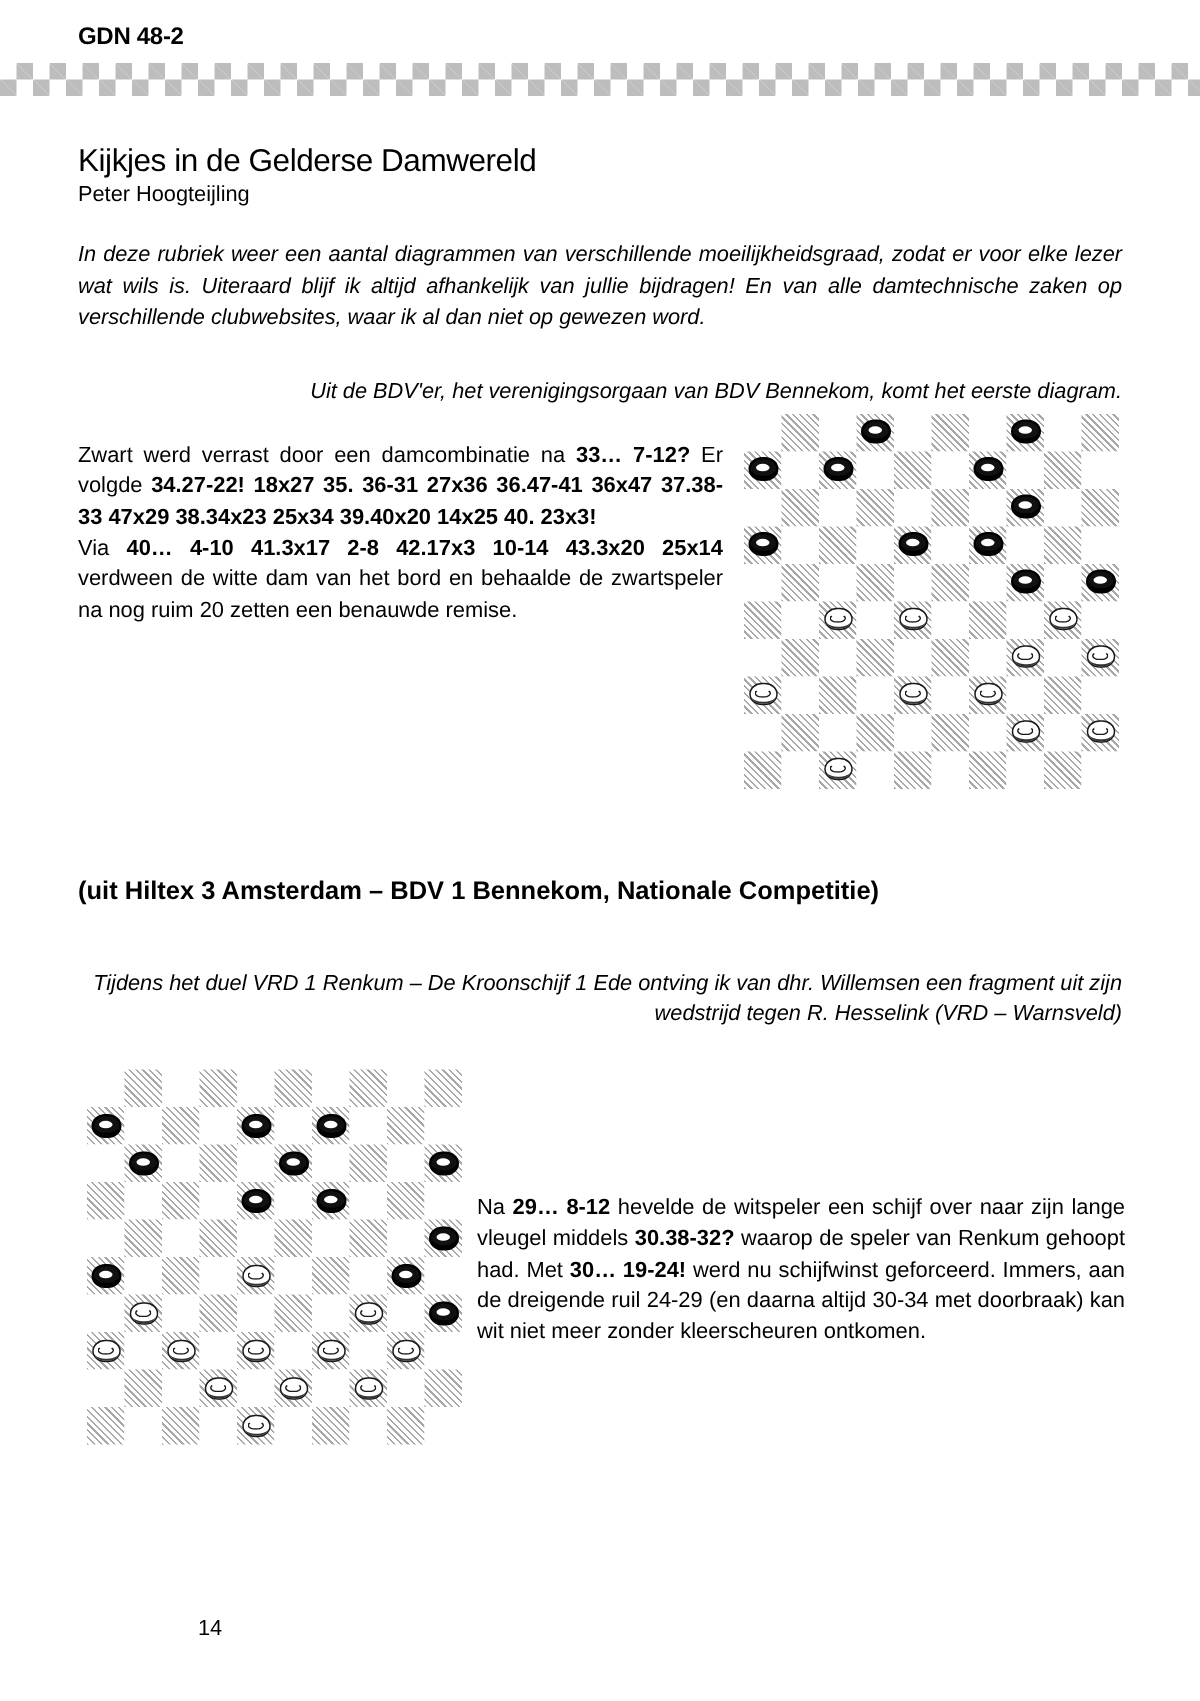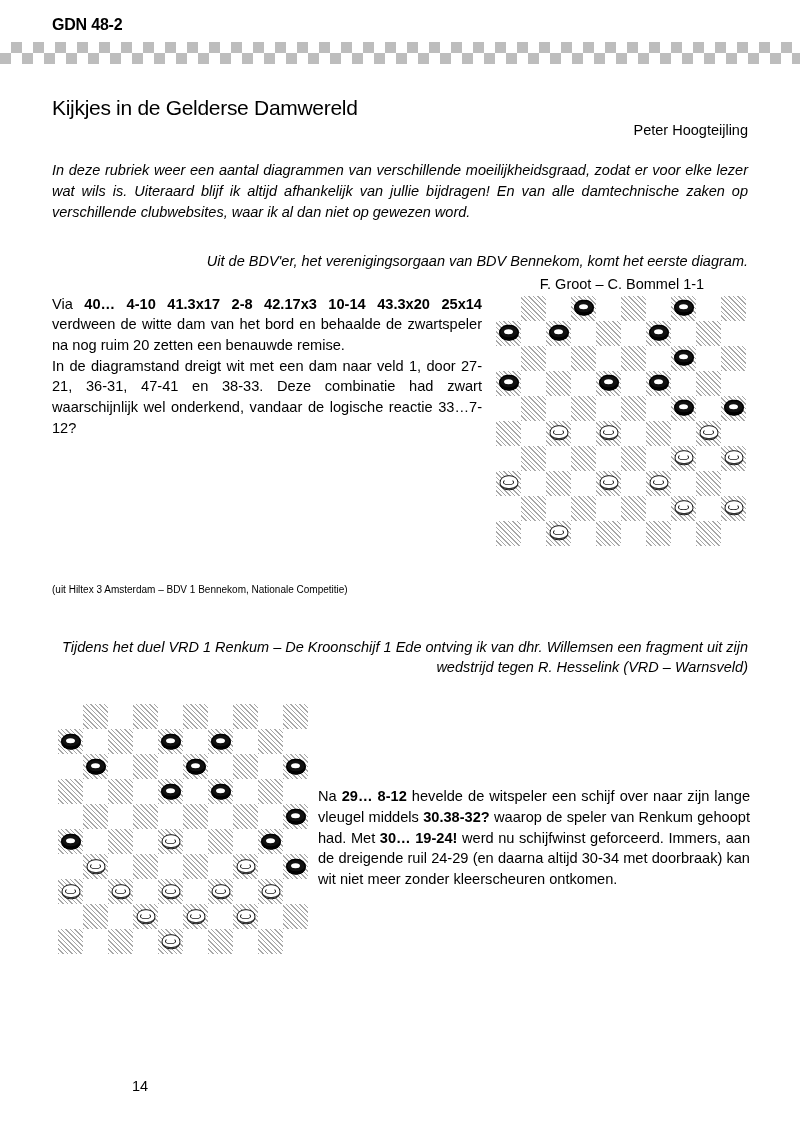--- a/index.html
+++ b/index.html
@@ -48,21 +48,20 @@
 
   h1.article-title {
     font-size: 21px;
     font-weight: normal;
     margin: 0 0 2px 0;
     letter-spacing: -0.3px;
   }
   .byline {
     font-size: 14.5px;
     margin: 0 0 22px 0;
-    text-align: right;
   }
 
   p.italic-intro {
     font-style: italic;
     font-size: 14.5px;
     line-height: 1.44;
     text-align: justify;
     margin: 0 0 28px 0;
   }
   p.italic-lead {
@@ -95,22 +94,23 @@
     text-align: center;
     margin-bottom: 4px;
     white-space: nowrap;
   }
 
   .para { margin: 0; }
   .para + .para { margin-top: 0; }
   b { font-weight: bold; }
 
   .source-line {
-    font-size: 10px;
+    font-size: 17px;
     margin: 20px 0 0 0;
+    font-weight: bold;
   }
 
   
   .block-two {
     position: relative;
     margin-top: 26px;
     min-height: 260px;
   }
   .block-two .diagram-col {
     position: absolute;
@@ -206,21 +206,20 @@
   <h1 class="article-title">Kijkjes in de Gelderse Damwereld</h1>
   <div class="byline">Peter Hoogteijling</div>
 
   <p class="italic-intro">In deze rubriek weer een aantal diagrammen van verschillende moeilijkheidsgraad, zodat er voor elke lezer wat wils is. Uiteraard blijf ik altijd afhankelijk van jullie bijdragen! En van alle damtechnische zaken op verschillende clubwebsites, waar ik al dan niet op gewezen word.</p>
 
   <p class="italic-lead">Uit de BDV'er, het verenigingsorgaan van BDV Bennekom, komt het eerste diagram.</p>
 
   <div class="block-one">
 
     <div class="diagram-col">
-      <div class="diagram-caption">F. Groot – C. Bommel 1-1</div>
       <div class="board" id="board-one">
           <div class="sq light"></div>
           <div class="sq dark"></div>
           <div class="sq light"></div>
           <div class="sq dark">
             <div class="piece black"></div>
           </div>
           <div class="sq light"></div>
           <div class="sq dark"></div>
           <div class="sq light"></div>
@@ -356,24 +355,26 @@
           <div class="sq dark"></div>
           <div class="sq light"></div>
           <div class="sq dark"></div>
           <div class="sq light"></div>
           <div class="sq dark"></div>
           <div class="sq light"></div>
         </div>
     </div>
 
     <div class="text-col">
+      <p class="para">
+        <span>Zwart werd verrast door een damcombinatie na </span><b>33… 7-12?</b><span> Er volgde </span><b>34.27-22! 18x27 35. 36-31 27x36 36.47-41 36x47 37.38-33 47x29 38.34x23 25x34 39.40x20 14x25 40. 23x3!</b>
+      </p>
       <p class="para">
         <span>Via </span><b>40… 4-10 41.3x17 2-8 42.17x3 10-14 43.3x20 25x14</b><span> verdween de witte dam van het bord en behaalde de zwartspeler na nog ruim 20 zetten een benauwde remise.</span>
       </p>
-      <p class="para">In de diagramstand dreigt wit met een dam naar veld 1, door 27-21, 36-31, 47-41 en 38-33. Deze combinatie had zwart waarschijnlijk wel onderkend, vandaar de logische reactie 33…7-12?</p>
     </div>
 
   </div>
 
   <p class="source-line">(uit Hiltex 3 Amsterdam – BDV 1 Bennekom, Nationale Competitie)</p>
 
   <p class="italic-lead" style="margin-top:42px;">Tijdens het duel VRD 1 Renkum – De Kroonschijf 1 Ede ontving ik van dhr. Willemsen een fragment uit zijn wedstrijd tegen R. Hesselink (VRD – Warnsveld)</p>
 
   <div class="block-two">
 

